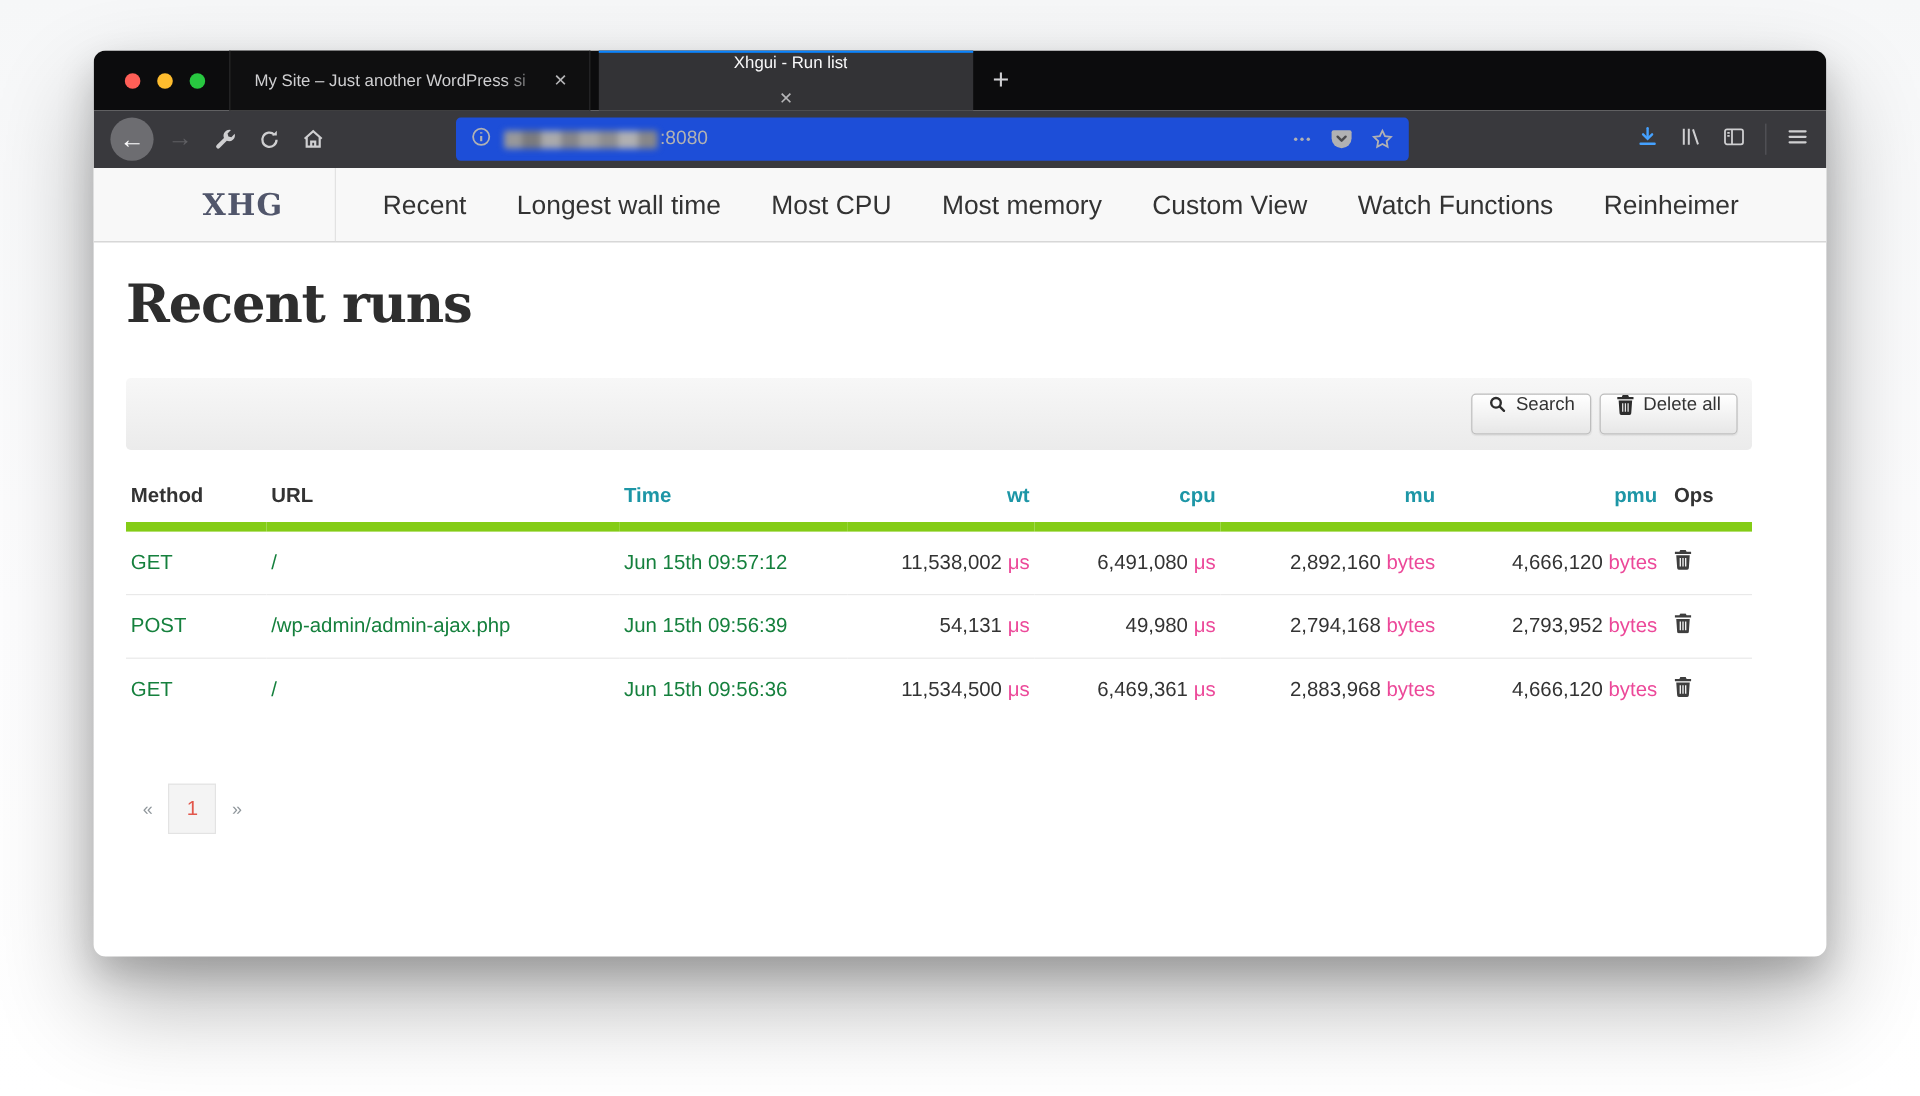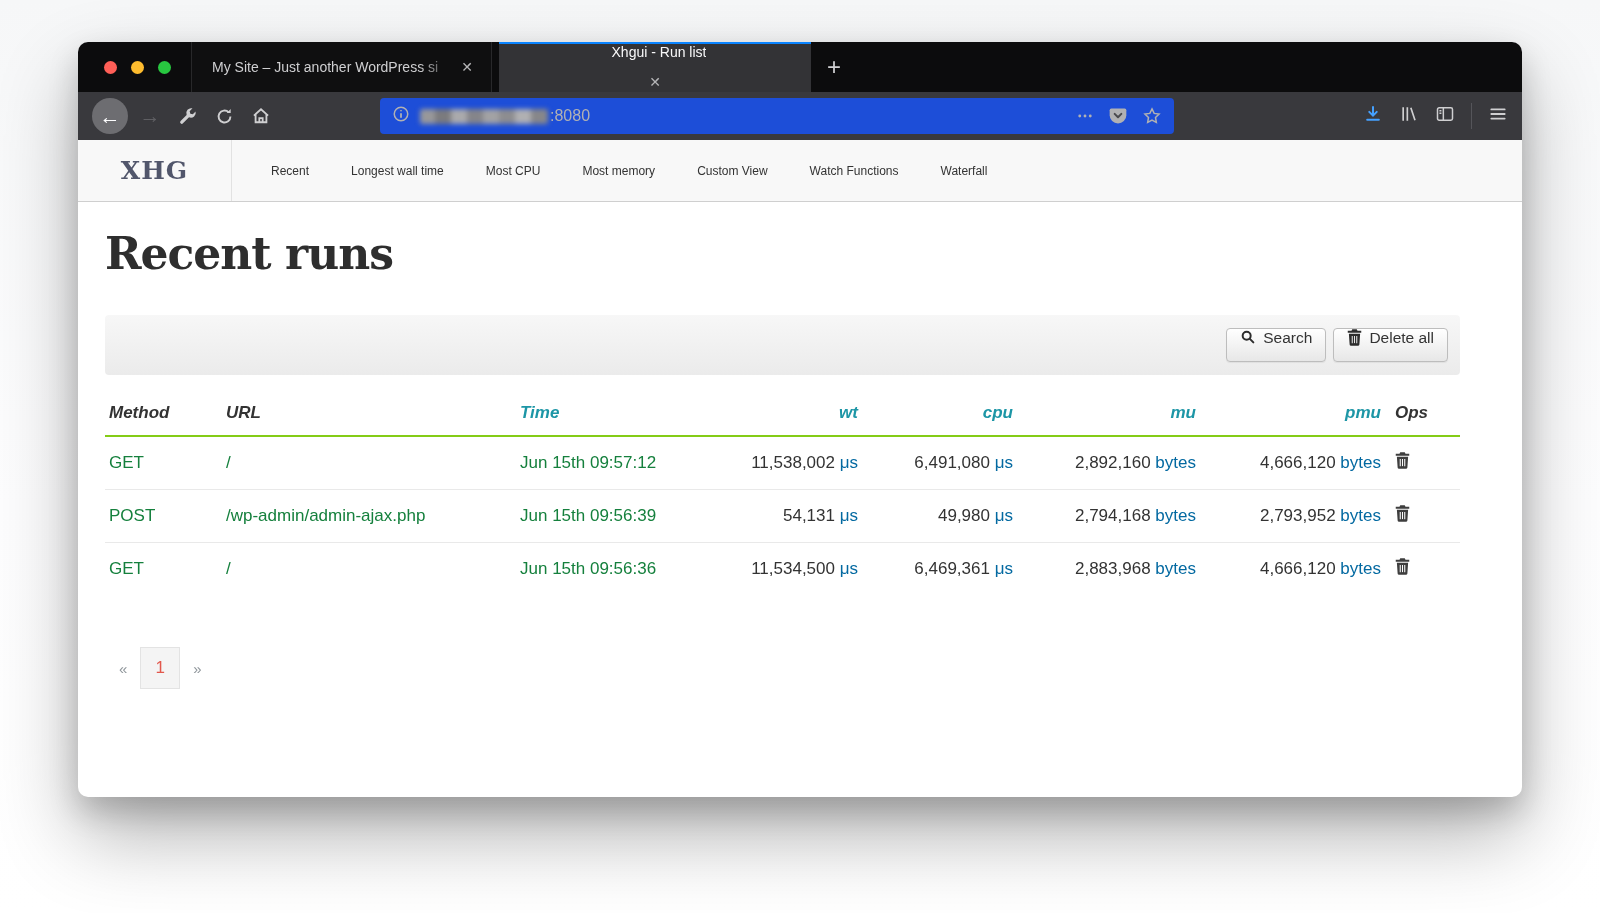--- a/index.html
+++ b/index.html
@@ -37,45 +37,45 @@
             display:flex; align-items:center; padding:0 12px; }
   .urlbar .info { color:#b1b1b3; }
   .blur-host { width:128px; height:15px; margin-left:10px; border-radius:2px; filter:blur(2.6px);
     background:linear-gradient(90deg,#98989a 0 12%,#7b7b7e 12% 24%,#aaaaac 24% 37%,#85858a 37% 49%,#a2a2a4 49% 62%,#8d8d90 62% 74%,#b0b0b2 74% 87%,#87878a 87% 100%); }
   .url-port { color:#b1b1b3; font-size:16px; margin-left:2px; }
   .url-spacer { flex:1; }
   .url-icons { display:flex; align-items:center; gap:14px; color:#b1b1b3; }
   .right-icons { margin-left:auto; display:flex; align-items:center; gap:16px; color:#cfcfd1; }
   .vsep { width:1px; height:26px; background:#55555a; }
   
-  .sitenav { height:62px; background:#f8f8f8; border-bottom:1px solid #cfcfcf; display:flex; align-items:stretch; }
+  .sitenav { height:62px; background:#f8f8f8; border-bottom:1px solid #cfcfcf; display:flex; align-items:stretch;padding-left:48px; }
   .brand { width:154px; display:flex; align-items:center; justify-content:center;
            font-family:"DejaVu Serif", serif; font-weight:bold; font-size:25px; letter-spacing:1px;
            color:#51566b; border-right:1px solid #e2e2e2; text-decoration:none; }
   .sitenav ul { display:flex; list-style:none; align-items:center; margin-left:18px; }
-  .sitenav li { padding:0 21px; font-size:12px; color:#333; cursor:pointer; }
+  .sitenav li { padding:0 21px; font-size:22px; color:#333; cursor:pointer; }
   
   .content { margin-left:27px; width:1355px; }
   h1 { font-family:"DejaVu Serif", serif; font-weight:bold; font-size:44px; color:#2e2e2e;
        margin-top:26px; letter-spacing:-1px; }
   .band { margin-top:36px; height:60px; border-radius:4px;
           background:linear-gradient(180deg,#f7f7f7,#ebebeb);
           display:flex; align-items:center; justify-content:flex-end; padding-right:12px; gap:7px; }
   .btn { height:34px; display:flex; align-items:flex-start; gap:7px; padding:0 13px;
          border:1px solid #bdbdbd; border-radius:4px; font-size:15.5px; color:#333;
          background:linear-gradient(180deg,#ffffff,#e7e7e7); box-shadow:0 1px 1px rgba(0,0,0,.06); }
   
   table { margin-top:12px; width:100%; border-collapse:collapse; font-size:17px; }
-  th { padding:16px 4px 12px; border-bottom:2px solid #84cc16; font-weight:bold; color:#333; text-align:left;font-style:italic; }
+  th { padding:16px 4px 12px; border-bottom:8px solid #84cc16; font-weight:bold; color:#333; text-align:left; }
   th.r, td.r { text-align:right; }
   th.sort { color:#1d96a6; cursor:pointer; }
   td { padding:15px 4px; border-bottom:1px solid #e9e9e9; color:#333; }
   tr:last-child td { border-bottom:none; }
   a.lnk { color:#15803d; text-decoration:none; cursor:pointer; }
-  .unit { color:#0369a1; }
+  .unit { color:#ec4899; }
   td.ops { padding-left:10px; }
   .trash { color:#3e3e3e; cursor:pointer; display:inline-flex; }
   
   .pager { margin-top:52px; display:flex; align-items:center; padding-left:14px; }
   .pg-arrow { color:#8f969b; font-size:15px; cursor:pointer; }
   .pg-current { margin:0 13px; width:40px; height:42px; background:#f4f4f4; border:1px solid #e3e3e3;
                 display:flex; align-items:center; justify-content:center; color:#e2574c; font-size:17px; }
   
   .footer { margin-top:36px; border-top:1px solid #e8e8e8; padding:38px 0 40px; display:flex; }
   .footer > div { flex:1; text-align:center; font-size:16.5px; color:#1d1d1d; }
@@ -189,21 +189,21 @@
 
   <div class="sitenav">
     <a class="brand">XHG</a>
     <ul>
       <li>Recent</li>
       <li>Longest wall time</li>
       <li>Most CPU</li>
       <li>Most memory</li>
       <li>Custom View</li>
       <li>Watch Functions</li>
-      <li>Waterfall</li>
+      <li>Reinheimer</li>
     </ul>
   </div>
 
   <div class="content">
     <h1>Recent runs</h1>
 
     <div class="band">
       <button class="btn">
         <span>
           <svg width="16" height="16" viewBox="0 0 24 24" fill="none" stroke="#2d2d2d" stroke-width="3" stroke-linecap="round">

